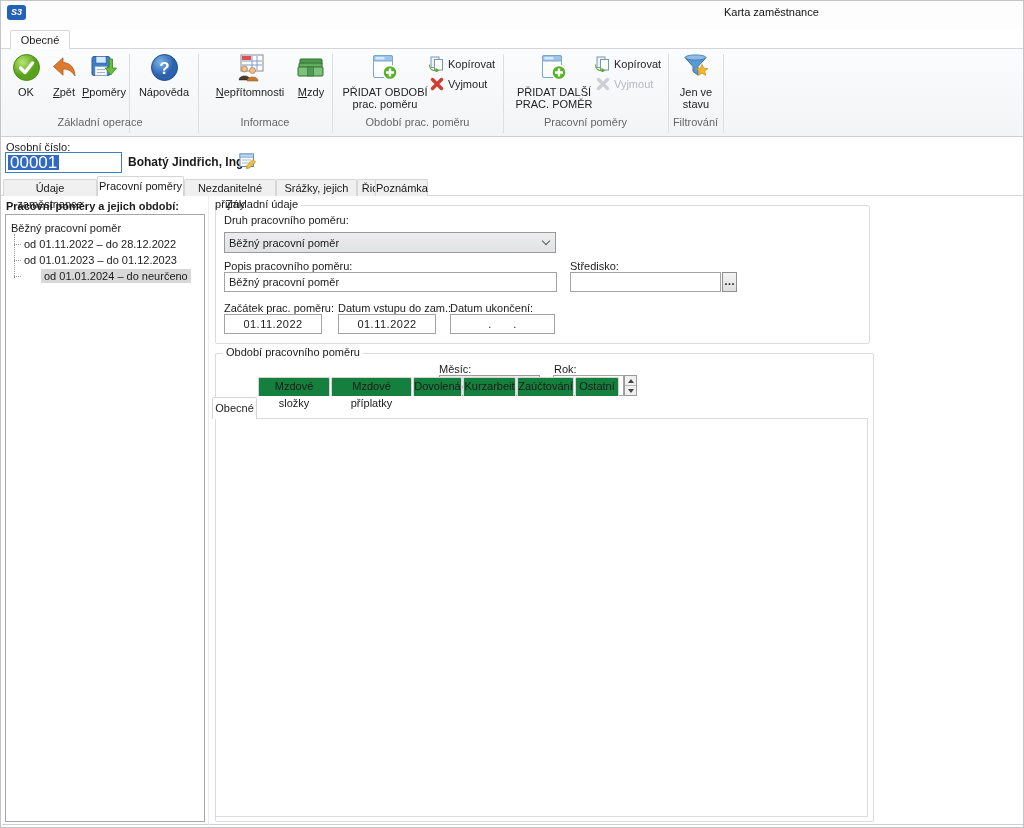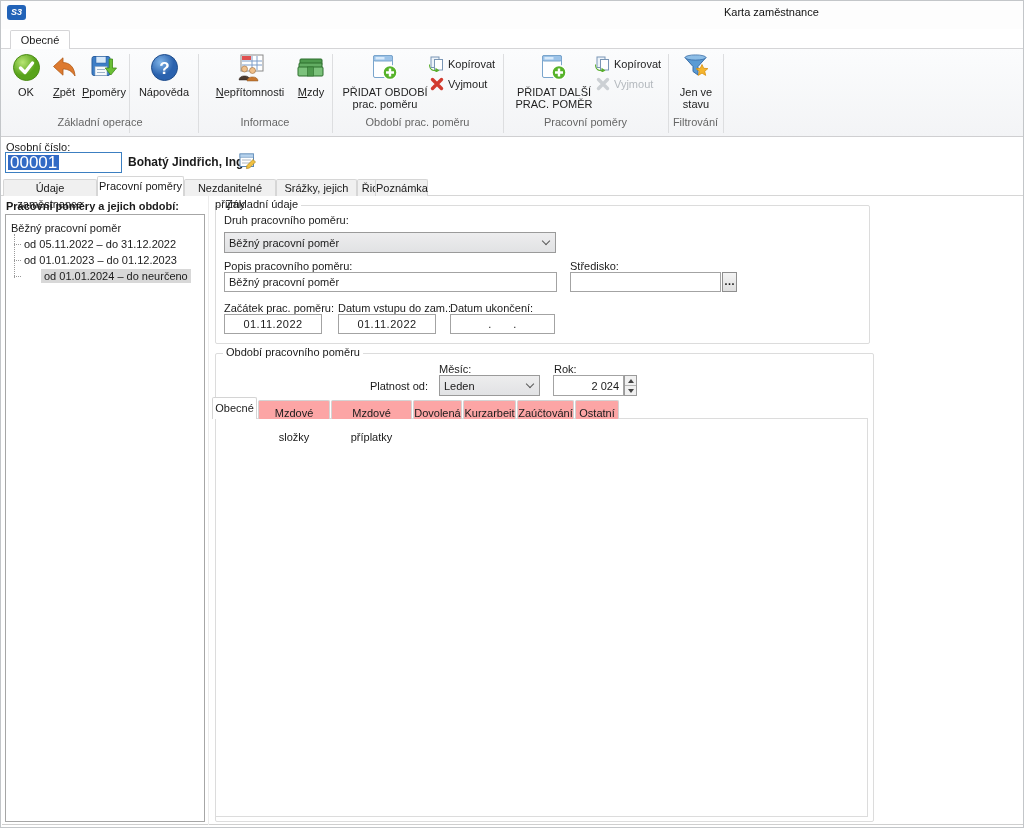--- a/index.html
+++ b/index.html
@@ -82,22 +82,22 @@
     border-bottom:4px solid #444; }
   .tri-dn { width:0; height:0; border-left:3px solid transparent; border-right:3px solid transparent;
     border-top:4px solid #444; }
   
   .chk { position:absolute; display:flex; align-items:center; }
   .chk .bx { width:12px; height:12px; background:#fff; border:1px solid #707070; position:relative; }
   .chk.checked .bx::after { content:"✓"; position:absolute; left:0.5px; top:-2.5px; font-size:11px;
     color:#3a3a3a; font-weight:bold; }
   .chk .ctext { margin-left:4px; font-size:11px; }
   
-  .itab { position:absolute; top:399px; height:19px; background:#fca5a5; border:1px solid #d4d4d4;
-    border-bottom:none; text-align:center; line-height:24px; font-size:11px; border-radius:2px 2px 0 0; z-index:2; }
+  .itab { position:absolute; top:376px; height:19px; background:#15803d; border:1px solid #d4d4d4;
+    border-bottom:none; text-align:center; line-height:17px; font-size:11px; border-radius:2px 2px 0 0; z-index:2; }
   .itab.selected { top:396px; height:22px; background:#fff; z-index:4; line-height:21px; }
   #itabPage { position:absolute; left:214px; top:417px; width:653px; height:399px; background:#fff;
     border:1px solid #dcdcdc; z-index:1; }
   svg { display:block; }
 </style>
 </head>
 <body>
 
 <div id="win">
 
@@ -323,21 +323,21 @@
   <div id="page">
     <div id="leftDivider"></div>
 
     <div id="treeTitle" style="font-size:11px;">Pracovní poměry a jejich období:</div>
     <div id="treeBox">
       <div class="tline-v"></div>
       <div class="tline-h" style="top:29px;"></div>
       <div class="tline-h" style="top:45px;"></div>
       <div class="tline-h" style="top:61px;"></div>
       <div class="titem" style="top:7px;">Běžný pracovní poměr</div>
-      <div class="titem tchild" style="top:23px;"><span>od 05.11.2022 – do 31.12.2022</span></div>
+      <div class="titem tchild" style="top:23px;"><span>od 01.11.2022 – do 28.12.2022</span></div>
       <div class="titem tchild" style="top:39px;"><span>od 01.01.2023 – do 01.12.2023</span></div>
       <div class="titem tchild selected" style="top:55px;margin-left:20px;"><span>od 01.01.2024 – do neurčeno</span></div>
     </div>
 
     <div class="gb" style="left:213px;top:9px;width:655px;height:139px;">
       <div class="legend">Základní údaje</div>
     </div>
     <div class="lbl" style="left:222px;top:18px;">Druh pracovního poměru:</div>
     <div class="cbx" style="left:222px;top:36px;width:332px;height:21px;">
       <span>Běžný pracovní poměr</span>

